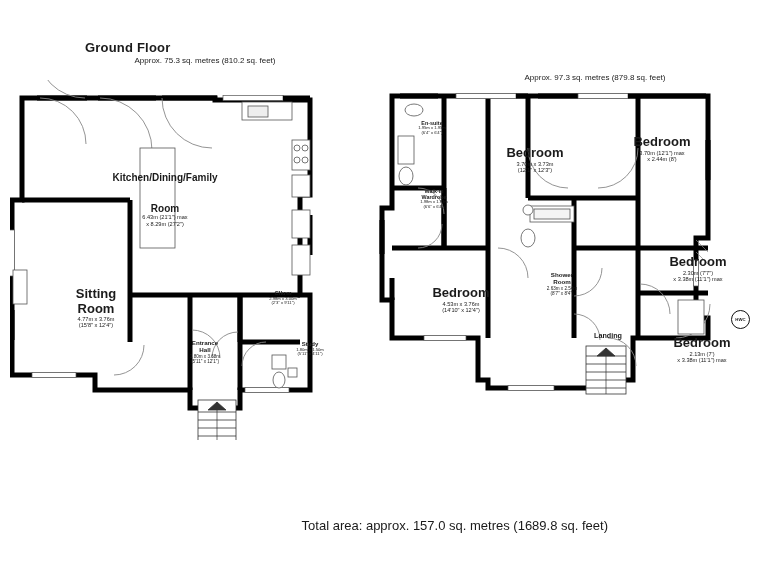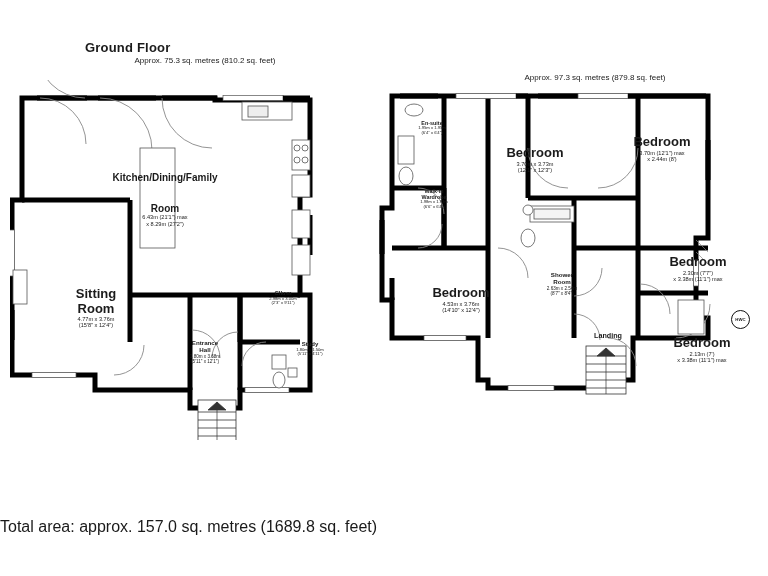--- a/index.html
+++ b/index.html
@@ -14,21 +14,21 @@
   .label{position:absolute;text-align:center;line-height:1.12;}
   .label .nm{font-weight:bold;font-size:13px;display:block;}
   .label .d1,.label .d2{font-size:5.6px;display:block;}
   .label.big .nm{font-size:10px;margin-top:20px;}
   .label.tiny .nm{font-size:5.4px;}
   .label.tiny .d1,.label.tiny .d2{font-size:4.2px;}
   .label.sm .nm{font-size:6.2px;}
   .label.sm .d1,.label.sm .d2{font-size:4.6px;}
   .label.plain .nm{font-weight:bold;font-size:7.2px;}
 
-  .footer{position:absolute;left:0;width:608px;text-align:left;font-size:16px;}
+  .footer{position:absolute;left:0;width:608px;text-align:right;font-size:13px;}
   .hwc{position:absolute;width:17px;height:17px;border:1px solid #111;border-radius:50%;
        font-size:4.3px;font-weight:bold;display:flex;align-items:center;justify-content:center;
        background:#fff;}
 </style>
 </head>
 <body>
 
 <div id="page">
 
   <div class="floor-title" style="left:85px;top:40px;width:240px;">Ground Floor</div>

